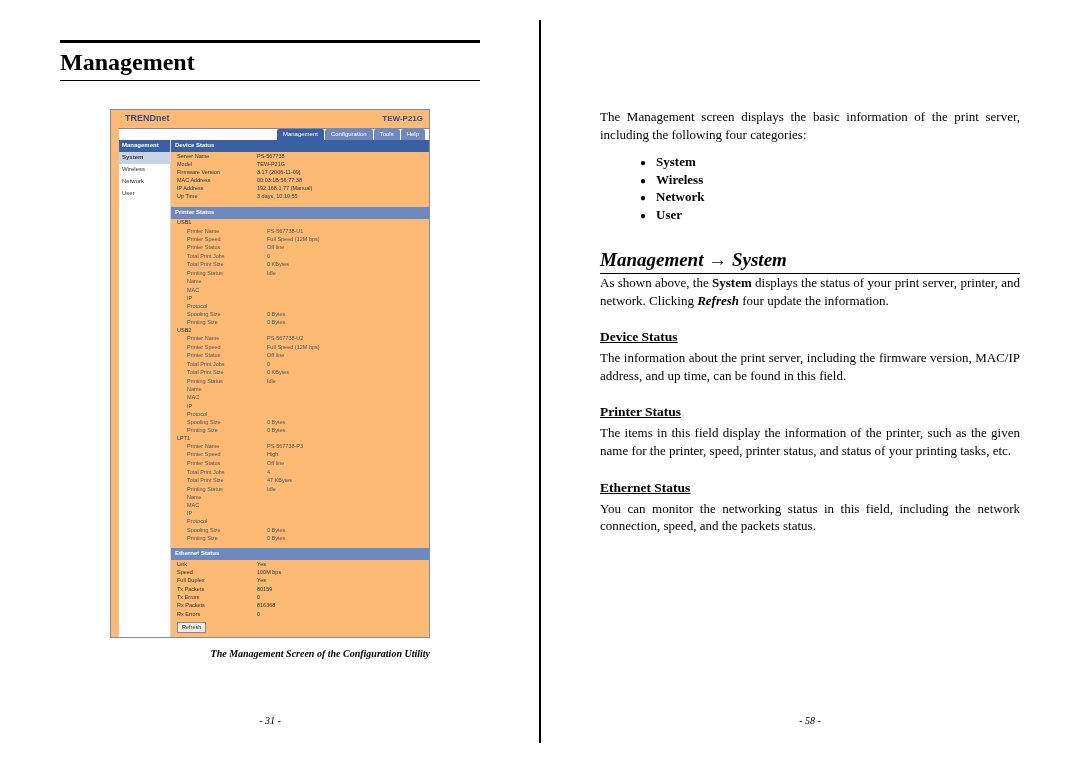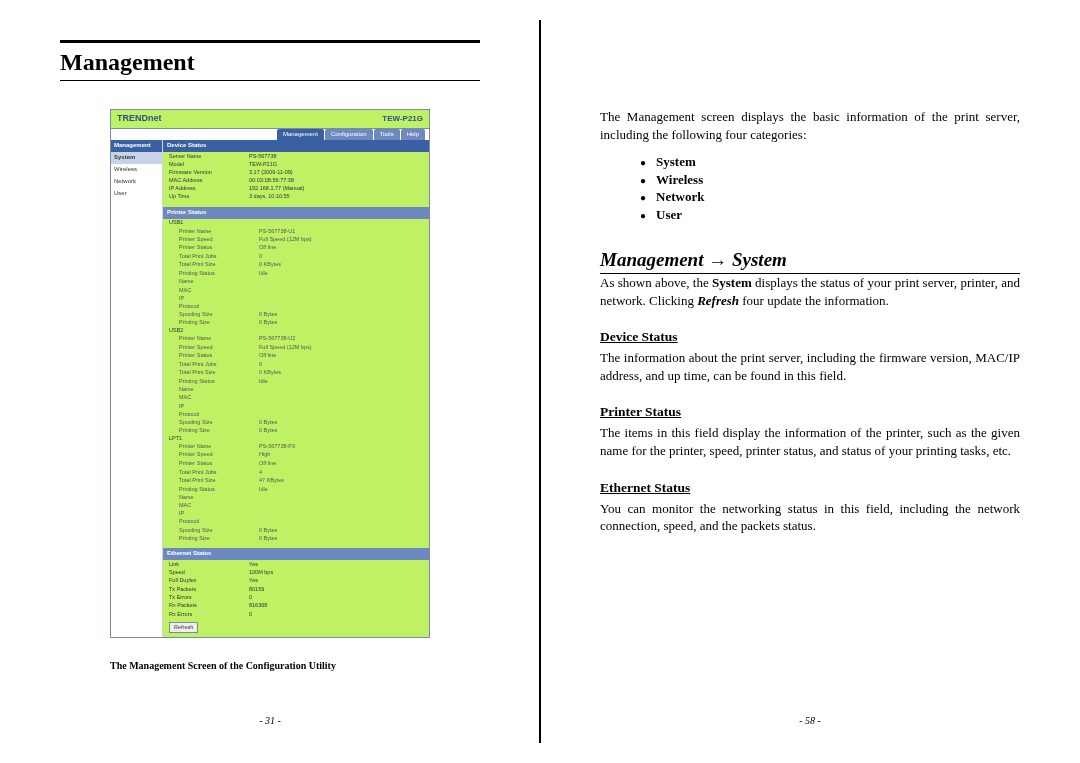--- a/index.html
+++ b/index.html
@@ -44,21 +44,22 @@
     width: 320px;
   }
   
   .shot {
     width: 320px;
     border: 1px solid #7b8aa8;
     font-family: Arial, Helvetica, sans-serif;
     font-size: 5.5px;
     line-height: 1.3;
     color: #333;
-    background: #bef264;
+    background: #fdba74;
+    padding-left: 8px;
   }
   .shot-header {
     display: flex;
     align-items: center;
     justify-content: space-between;
     padding: 3px 6px;
     border-bottom: 1px solid #7b8aa8;
   }
   .brand {
     color: #2f4f8f;
@@ -136,24 +137,25 @@
   }
   .btn-refresh {
     display: inline-block;
     border: 1px solid #888;
     background: #eee;
     padding: 1px 4px;
     font-size: 5.5px;
     margin: 4px 6px;
   }
   .caption {
-    text-align: left;
+    text-align: right;
+    font-style: italic;
     font-weight: bold;
     font-size: 10px;
-    margin-top: 22px;
+    margin-top: 10px;
   }
   .page-number {
     position: absolute;
     bottom: 30px;
     left: 0; right: 0;
     text-align: center;
     font-size: 10px;
     font-style: italic;
   }
   

